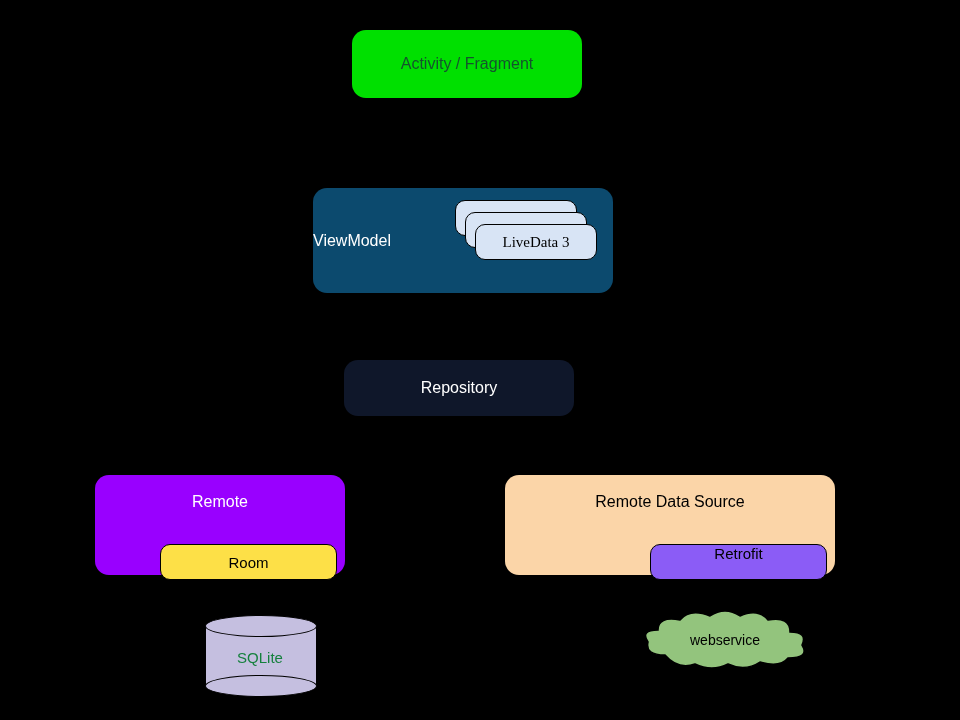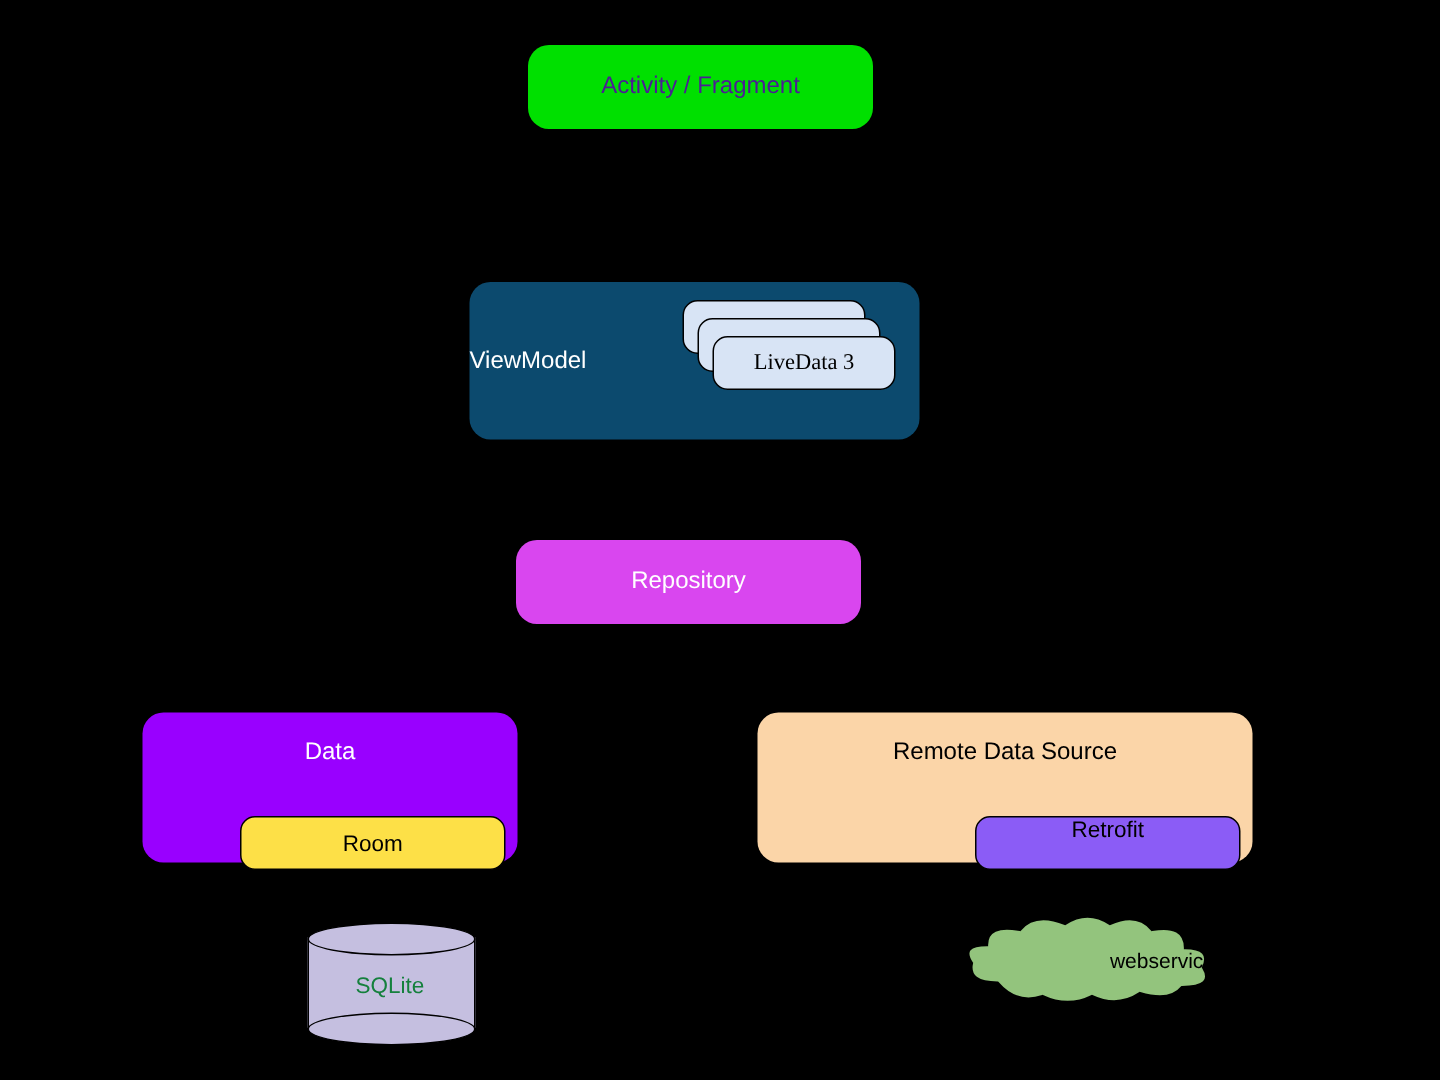--- a/index.html
+++ b/index.html
@@ -16,23 +16,23 @@
     position: absolute;
     border-radius: 14px;
     display: flex;
     align-items: center;
     justify-content: center;
     font-size: 16px;
     box-sizing: border-box;
   }
   .activity {
     background: #00e000;
-    color: #4c1d95;
+    color: #14532d;
     left: 352px; top: 30px;
-    width: 230px; height: 56px;
+    width: 230px; height: 68px;
   }
   .viewmodel {
     background: #0c4a6e;
     color: #fff;
     left: 313px; top: 188px;
     width: 300px; height: 105px;
     justify-content: flex-start;
   }
   .livedata-stack {
     position: absolute;
@@ -48,21 +48,21 @@
     display: flex;
     align-items: center;
     justify-content: center;
     font-size: 15px;
     color: #000;
   }
   .ld1 { left: 0; top: 0; }
   .ld2 { left: 10px; top: 12px; }
   .ld3 { left: 20px; top: 24px; }
   .repository {
-    background: #d946ef;
+    background: #0f172a;
     color: #fff;
     left: 344px; top: 360px;
     width: 230px; height: 56px;
   }
   .model {
     background: #9900ff;
     color: #fff;
     left: 95px; top: 475px;
     width: 250px; height: 100px;
     align-items: flex-start;
@@ -141,21 +141,21 @@
   }
   .cloud {
     position: absolute;
     left: 640px; top: 610px;
     width: 170px; height: 60px;
   }
   .cloud svg { width: 100%; height: 100%; }
   .cloud-label {
     position: absolute;
     width: 100%;
-    text-align: right;
+    text-align: center;
     top: 22px;
     font-size: 14px;
     color: #000;
   }
   svg.arrows {
     position: absolute;
     left: 0; top: 0;
     width: 960px; height: 720px;
     pointer-events: none;
   }
@@ -191,21 +191,21 @@
   <div class="livedata ld3">
     <span>LiveData 3</span>
   </div>
 </div>
 
 <div class="box repository">
   <span>Repository</span>
 </div>
 
 <div class="box model">
-  <span>Data</span>
+  <span>Remote</span>
 </div>
 <div class="room">
   <span>Room</span>
 </div>
 
 <div class="box remote">
   <span>Remote Data Source</span>
 </div>
 <div class="retrofit">
   <span>Retrofit</span>

